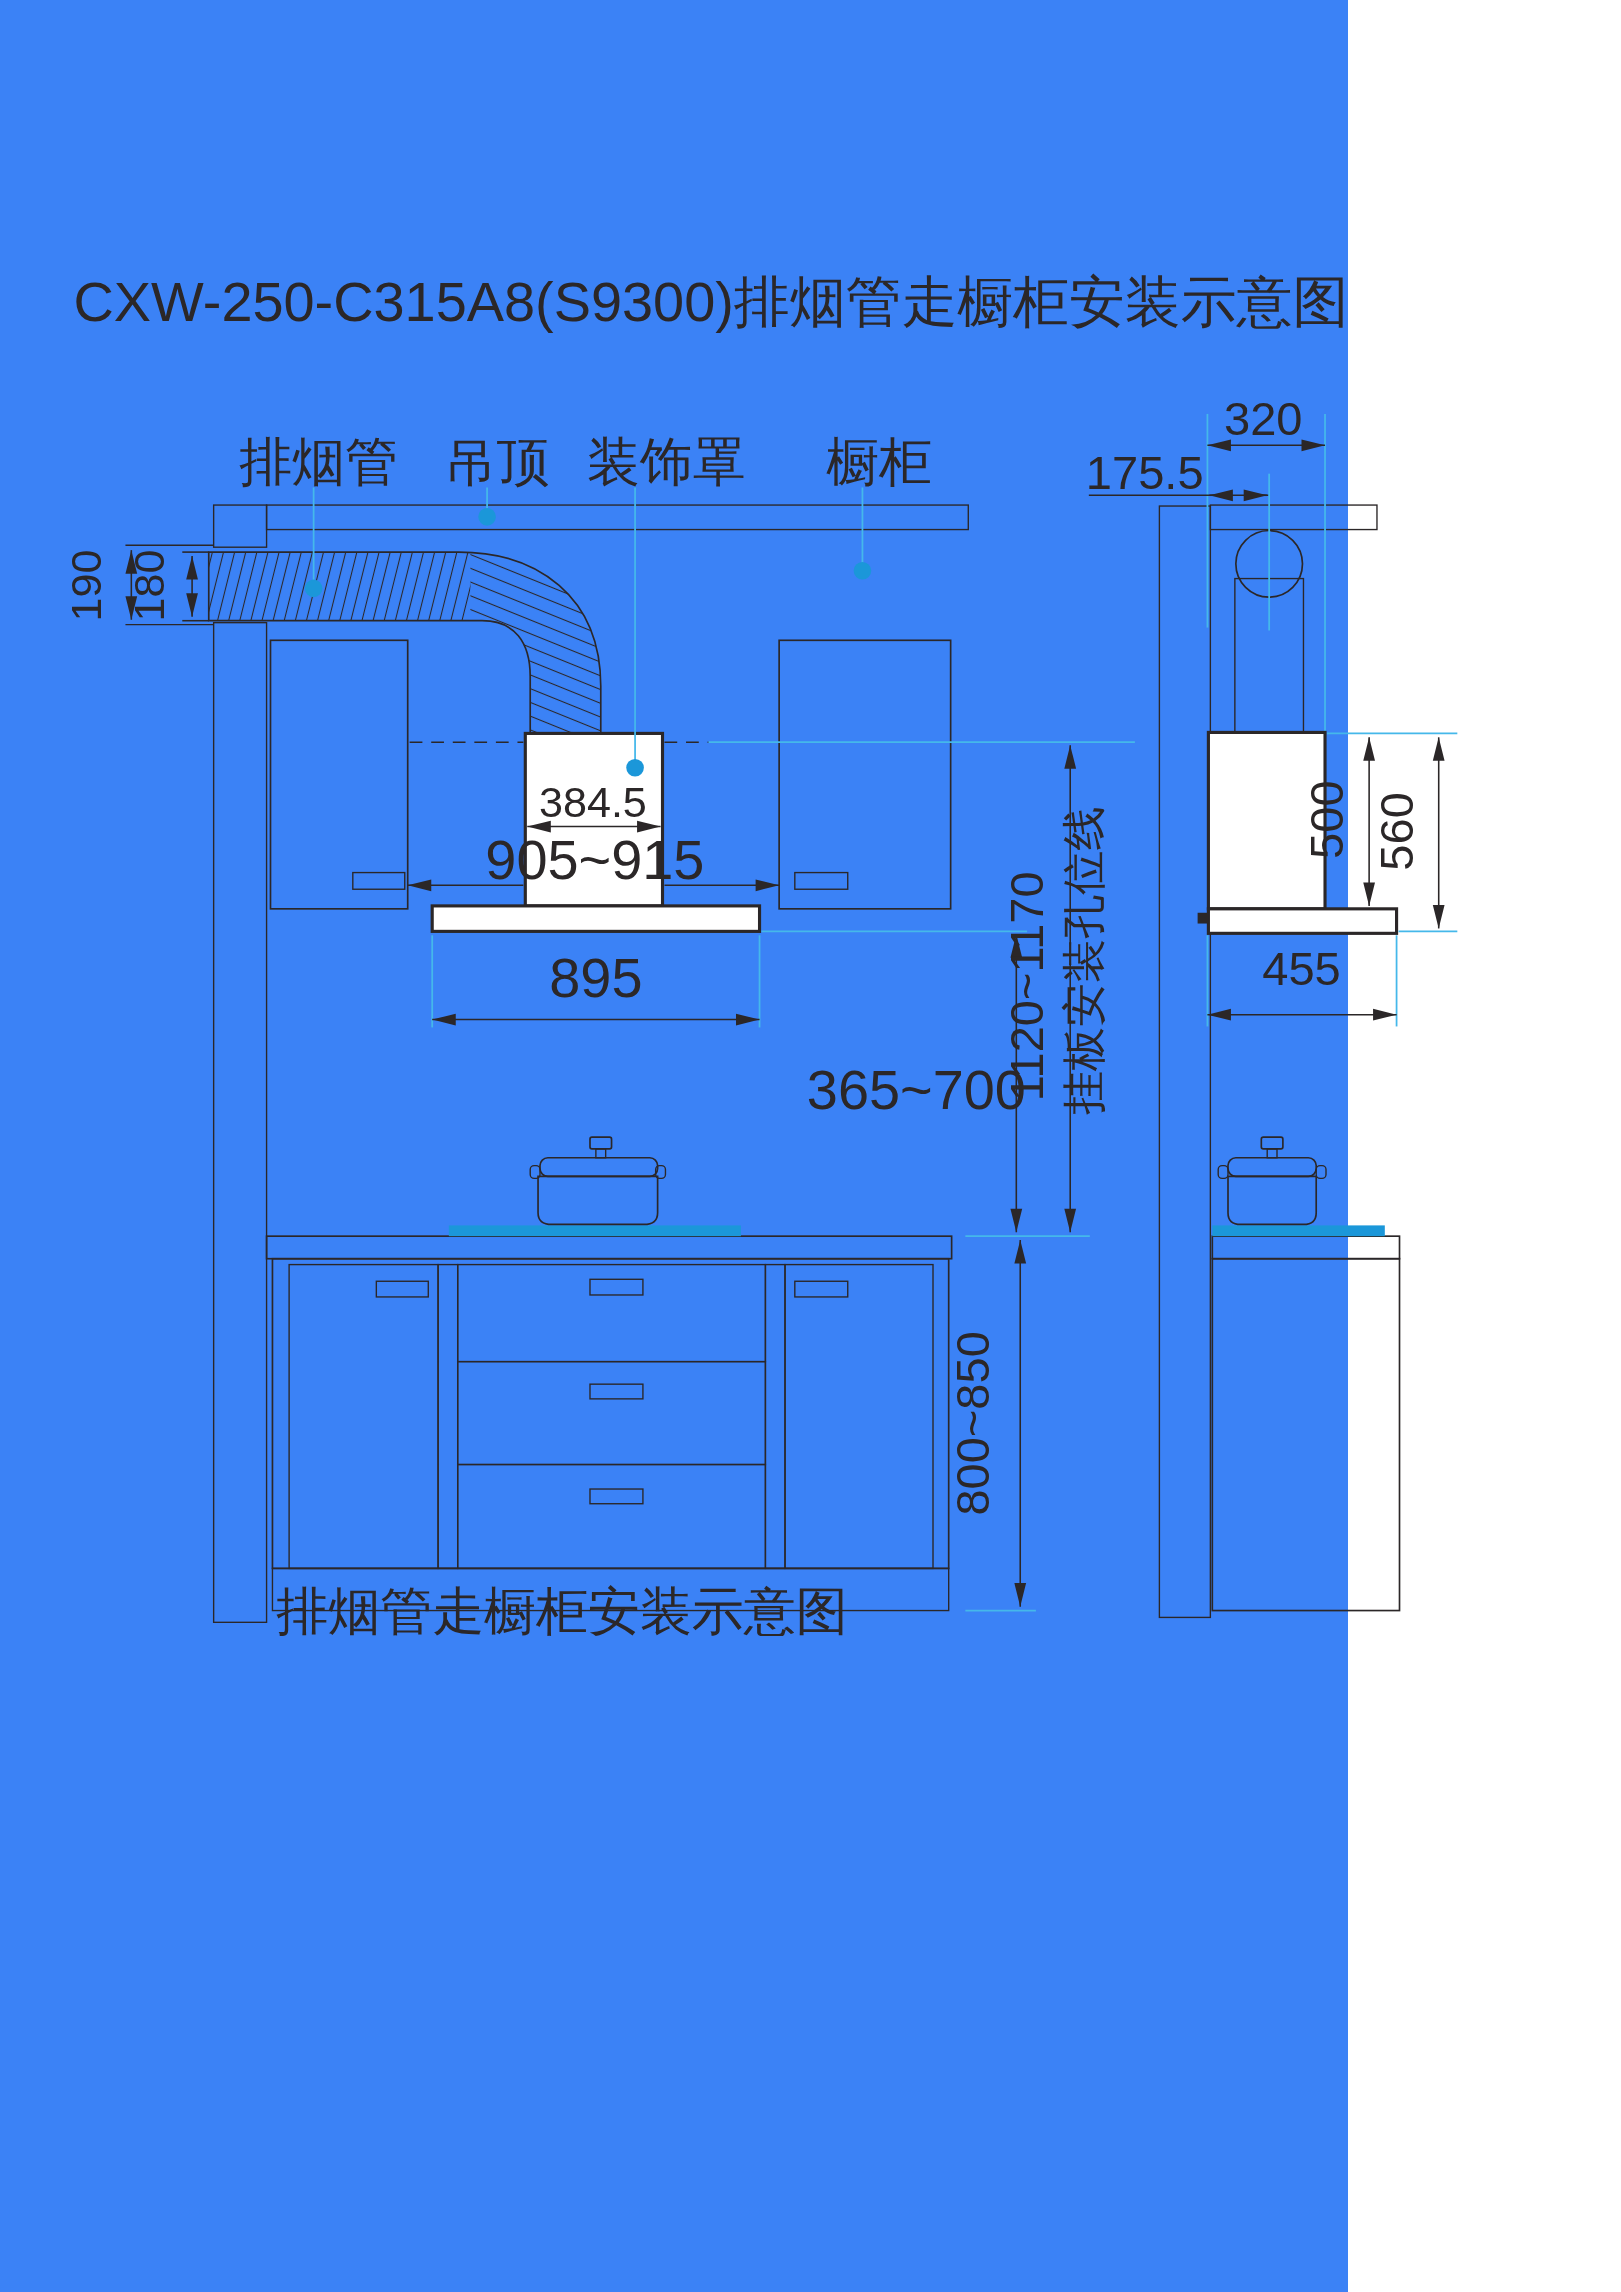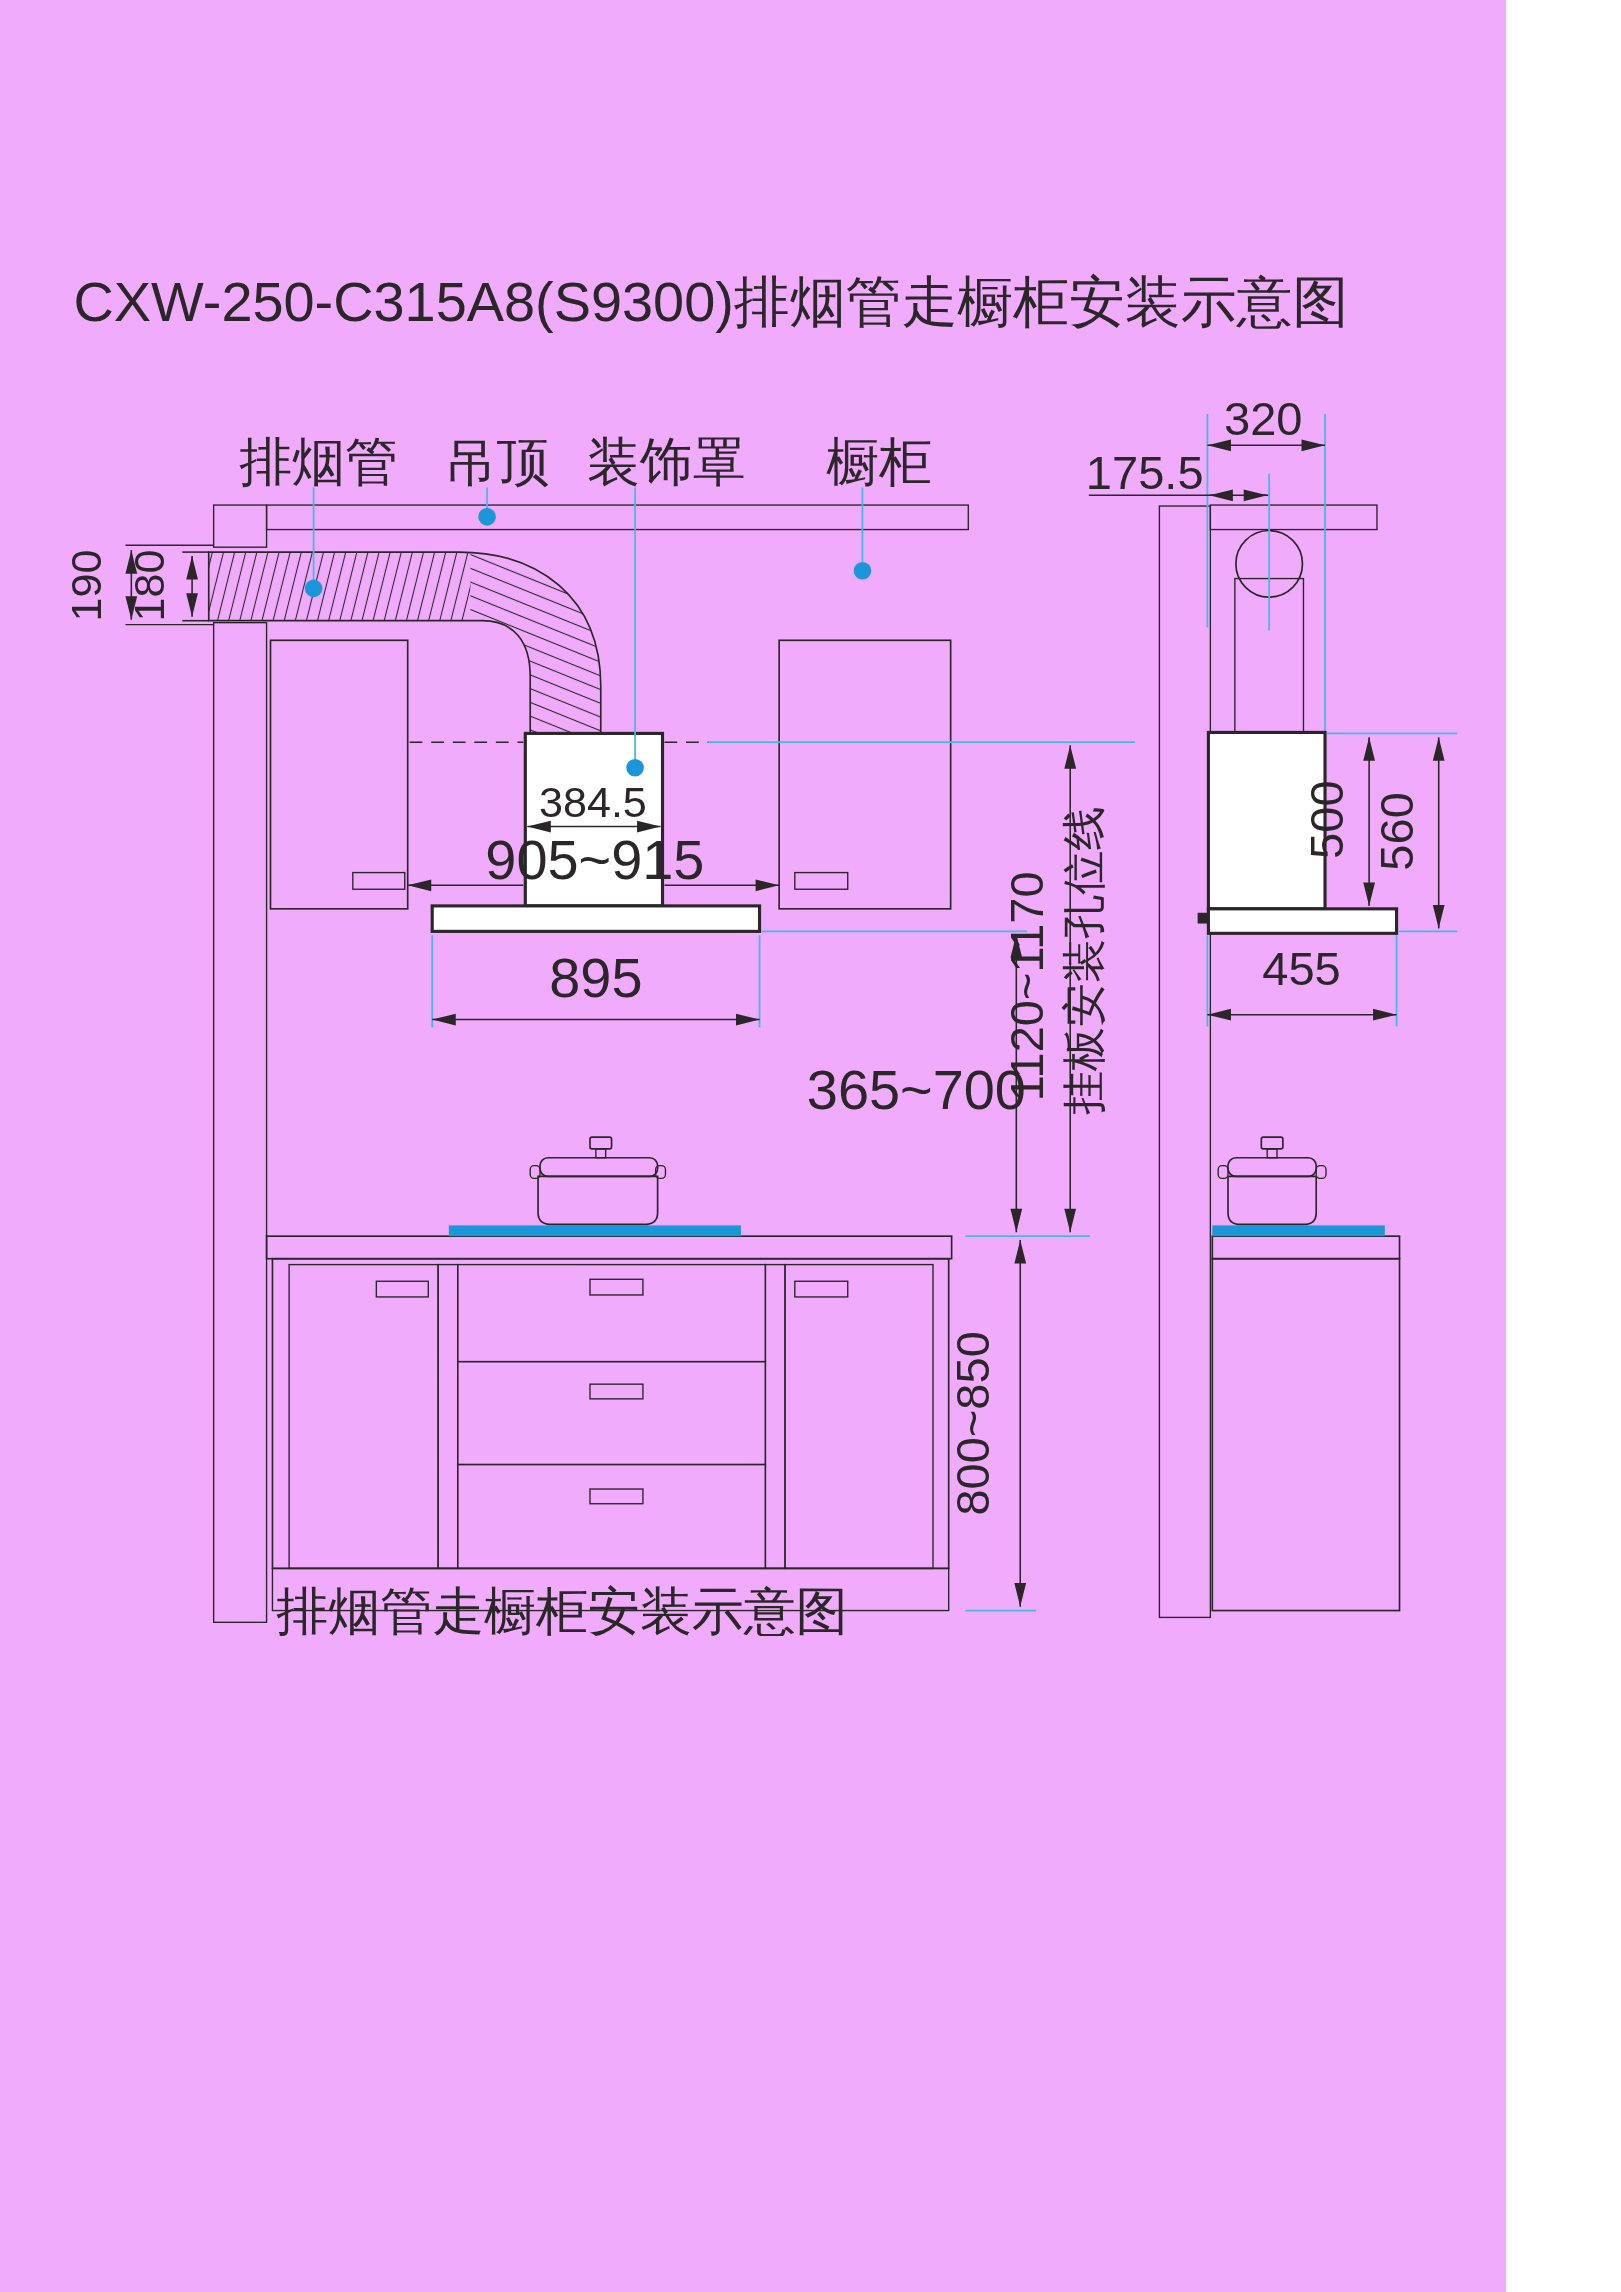--- a/index.html
+++ b/index.html
@@ -1,16 +1,16 @@
 <!DOCTYPE html>
 <html><head>
 <meta charset="utf-8">
 <style>
   html,body{margin:0;padding:0;background:#ffffff;}
-  .page{width:1506px;height:2293px;background:#f0abfc;position:relative;}
+  .page{width:1348px;height:2293px;background:#3b82f6;position:relative;}
   svg{display:block;}
   .t{font-family:"Liberation Sans","DejaVu Sans",sans-serif;fill:#2b2728;}
   .s57{font-size:57px;}
   .s54{font-size:54px;}
   .s53{font-size:53px;}
   .s48{font-size:48px;}
   .s45{font-size:45px;}
   .s44{font-size:44px;}
   .ink{stroke:#2b2728;}
   .thin{stroke-width:1.4;fill:none;}

